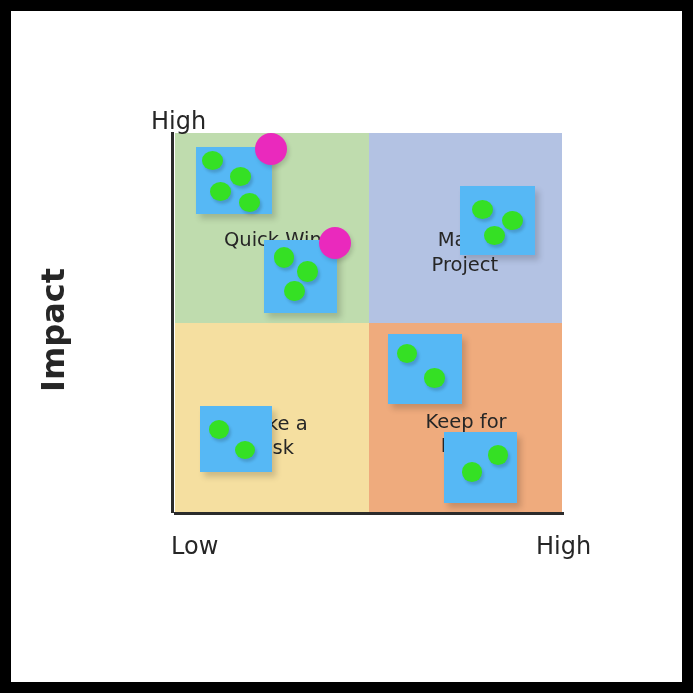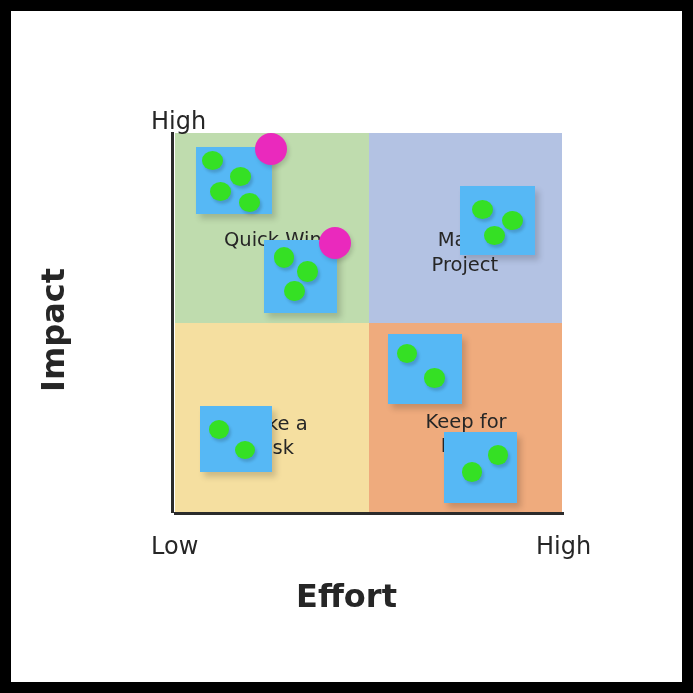--- a/index.html
+++ b/index.html
@@ -103,21 +103,21 @@
     color: #262626;
     font-size: 24px;
     font-family: "DejaVu Sans", sans-serif;
     white-space: nowrap;
   }
   #label-high-y {
     left: 140px;
     top: 96px;
   }
   #label-low-x {
-    left: 140px;
+    left: 160px;
     top: 521px;
     text-align: center;
   }
   #label-high-x {
     left: 525px;
     top: 521px;
   }
 
   
   .axis-title {
@@ -203,17 +203,16 @@
         </div>
 
       <div class="spine" id="spine-left"></div>
       <div class="spine" id="spine-bottom"></div>
     </div>
 
     <div class="tick-label" id="label-high-y">High</div>
     <div class="tick-label" id="label-low-x">Low</div>
     <div class="tick-label" id="label-high-x">High</div>
 
-    <div class="axis-title" id="title-effort">Effort</div>
     <div class="axis-title" id="title-impact">Impact</div>
 
   </div>
 </div>
 
 </body></html>

